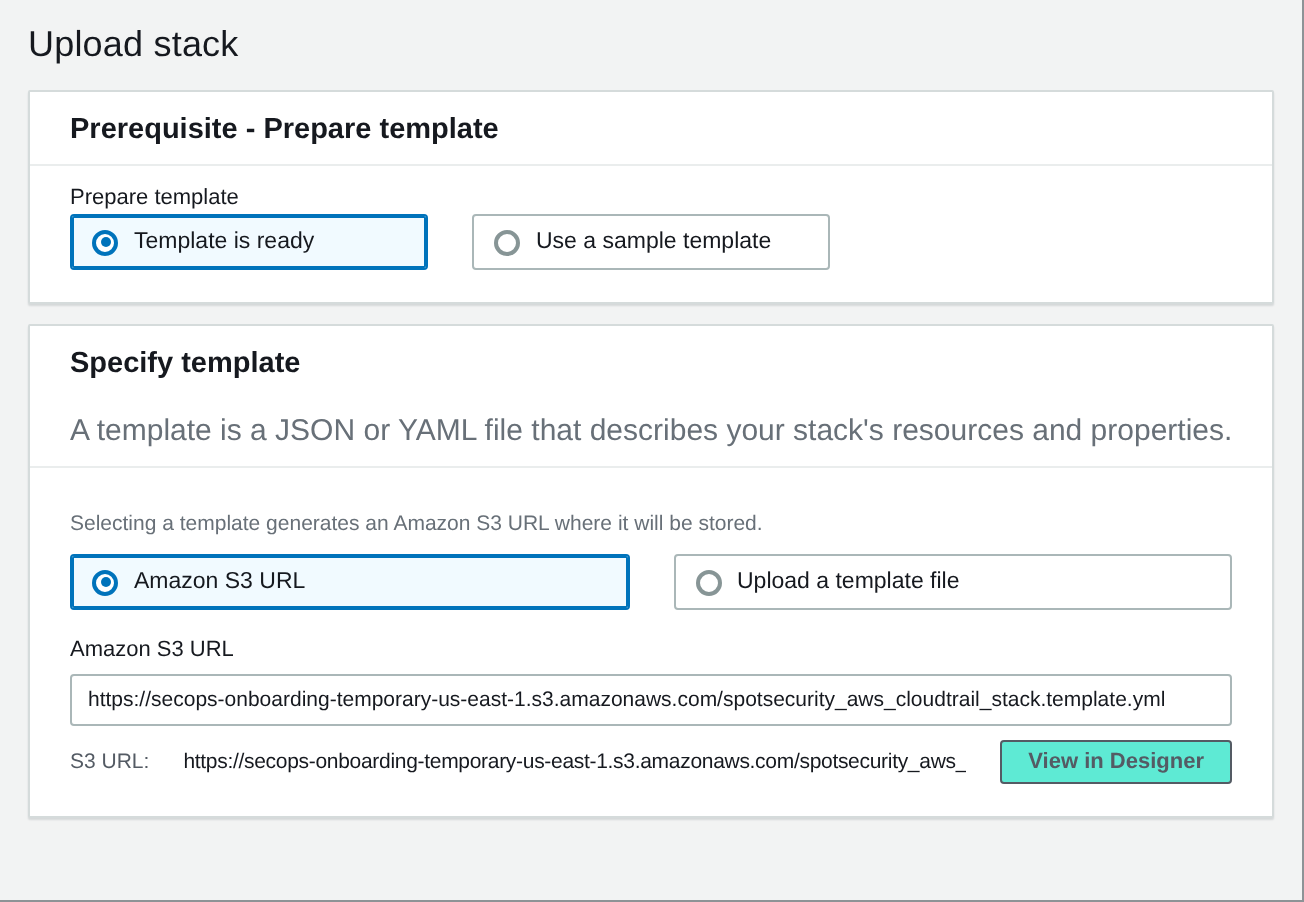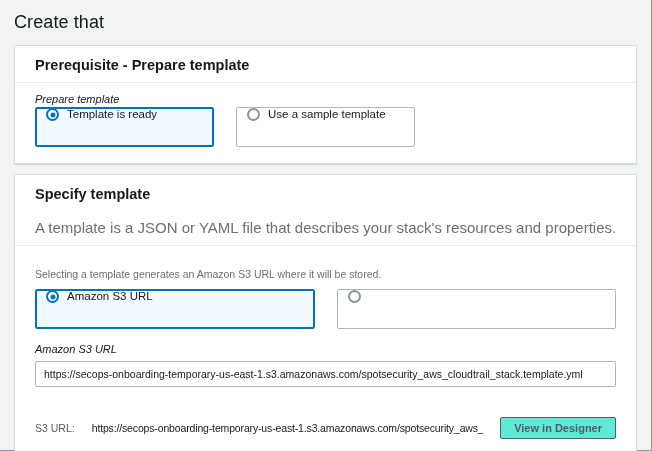--- a/index.html
+++ b/index.html
@@ -43,35 +43,34 @@
   .card-header .card-desc {
     font-size: 15px;
     color: #687078;
     margin-top: 17px;
   }
   .card-body { padding: 10px 20px 16px 20px; }
   .field-label {
     font-size: 11px;
     color: #16191f;
     margin-bottom: 2px;
-    font-style: italic;
   }
   .field-desc {
     font-size: 10.5px;
     color: #687078;
     margin-bottom: 9px;
   }
   .tile-row { display: grid; gap: 22px; }
   .tile-row.cols-3 { grid-template-columns: 1fr 1fr 1fr; }
   .tile-row.cols-2 { grid-template-columns: 1fr 1fr; }
   .tile {
     display: flex;
-    align-items: flex-start;
+    align-items: center;
     gap: 8px;
-    height: 40px;
+    height: 28px;
     padding: 0 10px;
     border: 1px solid #aab7b8;
     border-radius: 2px;
     background: #ffffff;
     cursor: pointer;
     font-size: 11.5px;
     color: #16191f;
   }
   .tile.selected {
     border: 1px solid #0073bb;
@@ -108,21 +107,21 @@
     font-size: 10.5px;
     color: #16191f;
     background: #fff;
   }
   .hint {
     font-size: 10.5px;
     color: #687078;
     margin-top: 3px;
   }
   .s3-row {
-    margin-top: 30px;
+    margin-top: 7px;
     display: flex;
     align-items: center;
     gap: 17px;
   }
   .s3-row .s3-label {
     font-size: 10.5px;
     color: #545b64;
     white-space: nowrap;
   }
   .s3-row .s3-url {
@@ -146,21 +145,21 @@
     padding: 4px 13px;
     cursor: pointer;
     white-space: nowrap;
   }
 </style>
 </head>
 <body>
 
 <div class="screen">
 
-  <h1 class="page-title">Create that</h1>
+  <h1 class="page-title">Upload stack</h1>
 
   <div class="card">
     <div class="card-header">
       <h2>Prerequisite - Prepare template</h2>
     </div>
     <div class="card-body">
       <div class="field-label">Prepare template</div>
       <div class="tile-row cols-3">
         <div class="tile selected">
           <span class="radio on"></span>
@@ -182,20 +181,21 @@
     <div class="card-body">
       <div class="spacer-12"></div>
       <div class="field-desc">Selecting a template generates an Amazon S3 URL where it will be stored.</div>
       <div class="tile-row cols-2">
         <div class="tile selected">
           <span class="radio on"></span>
           <span>Amazon S3 URL</span>
         </div>
         <div class="tile">
           <span class="radio"></span>
+          <span>Upload a template file</span>
         </div>
       </div>
 
       <div class="spacer-14"></div>
       <div class="field-label">Amazon S3 URL</div>
       <div style="height:4px"></div>
       <input class="text-input" type="text" value="https://secops-onboarding-temporary-us-east-1.s3.amazonaws.com/spotsecurity_aws_cloudtrail_stack.template.yml" style="">
 
       <div class="s3-row">
         <span class="s3-label">S3 URL:</span>

